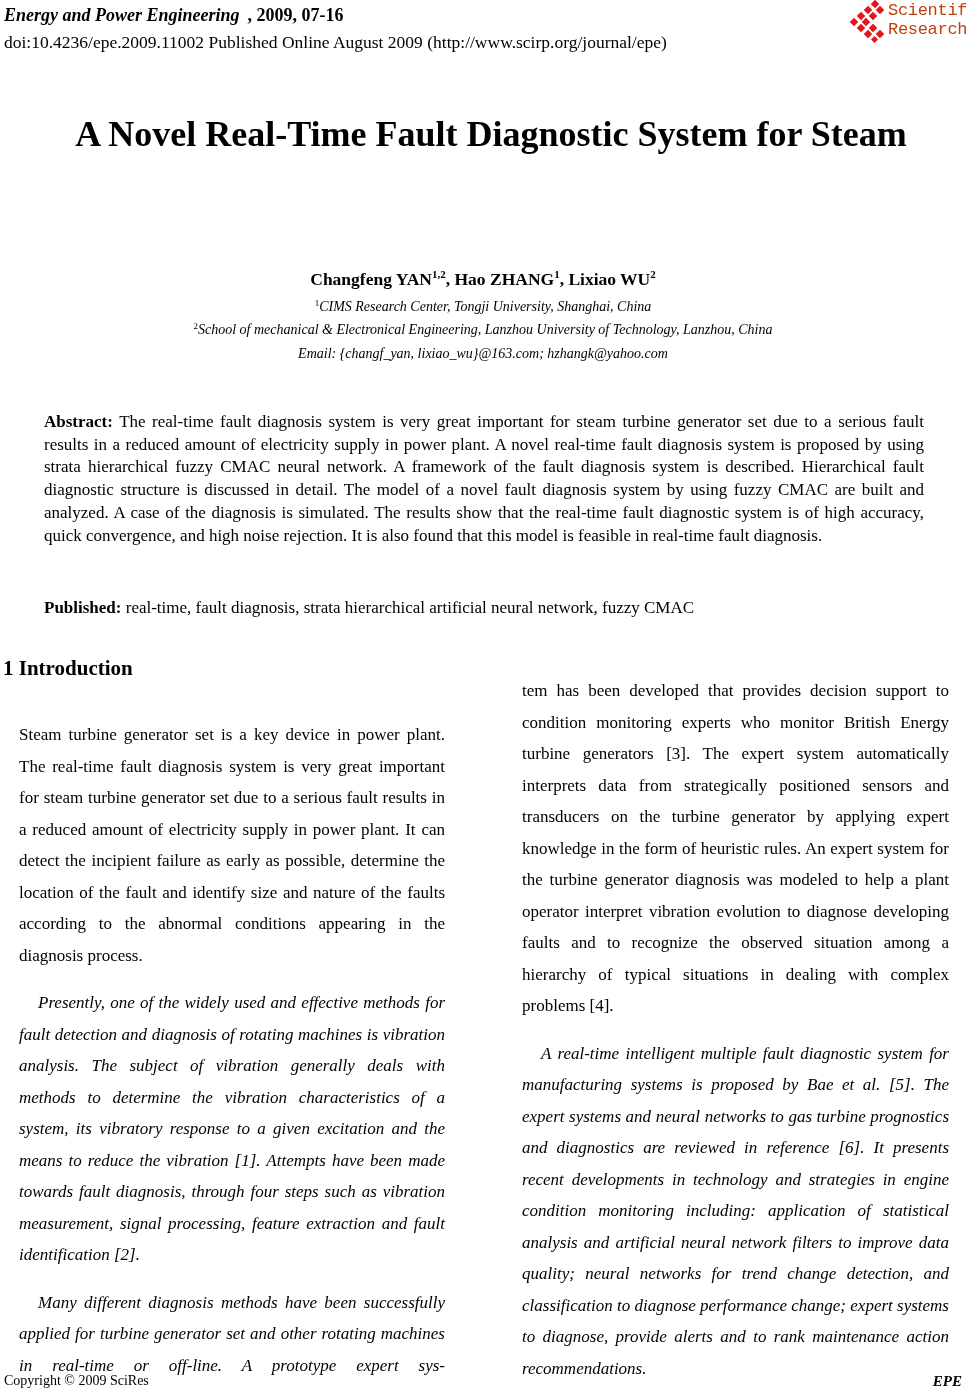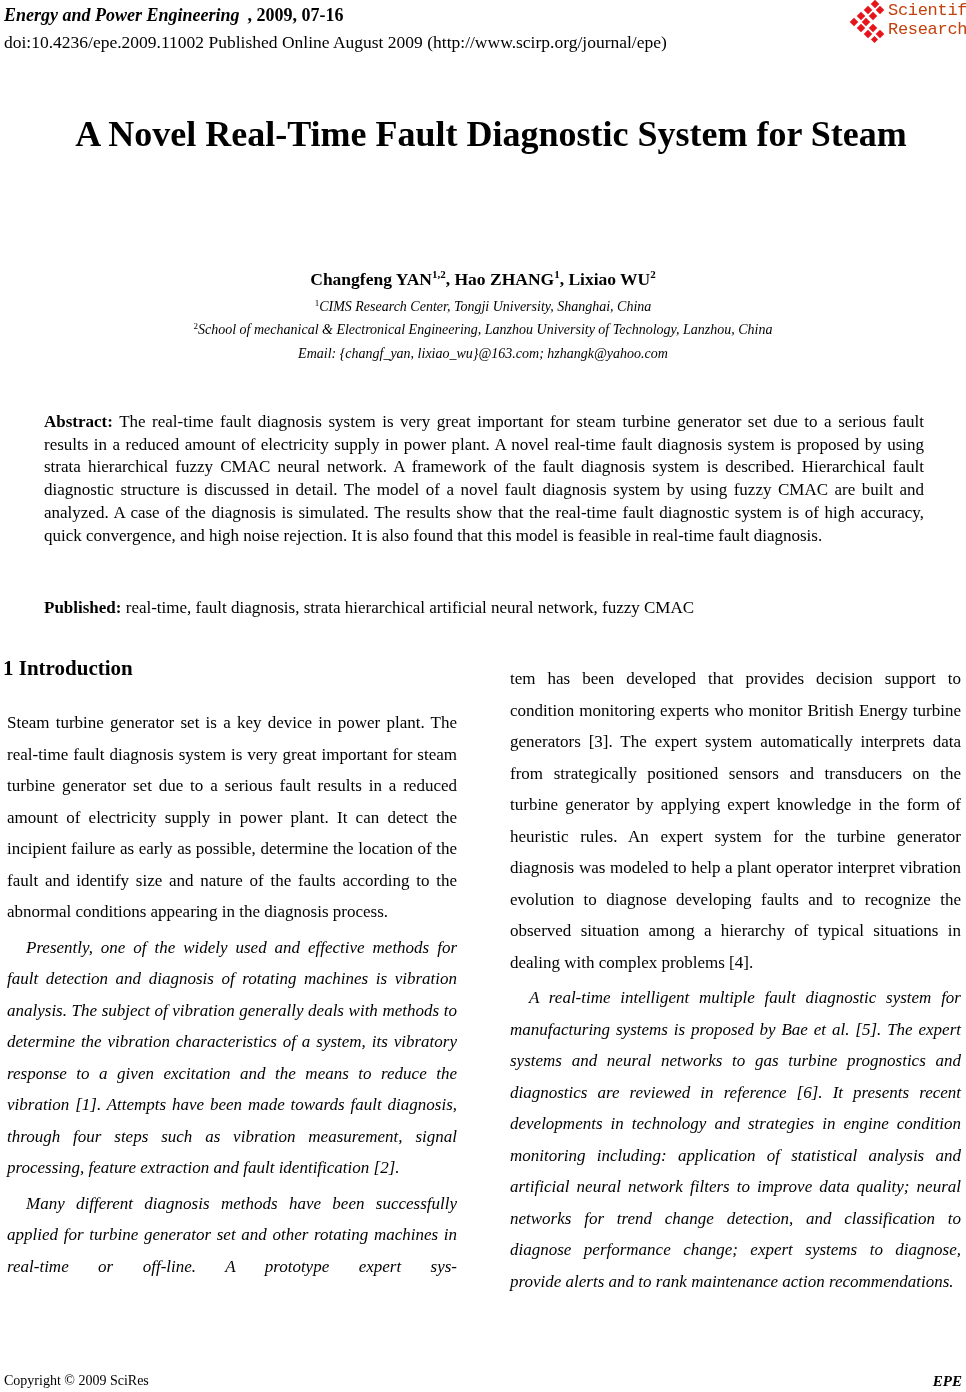--- a/index.html
+++ b/index.html
@@ -19,21 +19,21 @@
   .affil1 { top: 298px; }
   .affil2 { top: 321px; }
   .email { top: 345px; }
   .abstract { left: 44px; top: 411px; width: 880px; font-size: 17px; line-height: 22.7px; text-align: justify; }
   .abstract b { font-weight: bold; }
   .keywords { left: 44px; top: 597px; width: 880px; font-size: 17px; line-height: 22px; }
   .col { width: 458px; font-size: 17px; line-height: 31.5px; text-align: justify; }
   .col-left { left: 3px; top: 703px; }
   .col-right { left: 506px; top: 659px; width: 459px; }
   .section-h { left: 3px; top: 655px; font-size: 21px; font-weight: bold; line-height: 26px; }
-  .col p { margin: 4px; }
+  .col p { margin: 16px; }
   .col p.indent { text-indent: 19px; font-style: italic; }
   .footer-left { left: 4px; top: 1372px; font-size: 14px; line-height: 18px; }
   .footer-right { right: 4px; top: 1372px; font-size: 15px; font-weight: bold; font-style: italic; line-height: 18px; }
 </style>
 </head>
 <body>
 
 <div class="abs journal">
   <span class="jname">Energy and Power Engineering</span><span class="jyear">, 2009, 07-16</span>
 </div>

